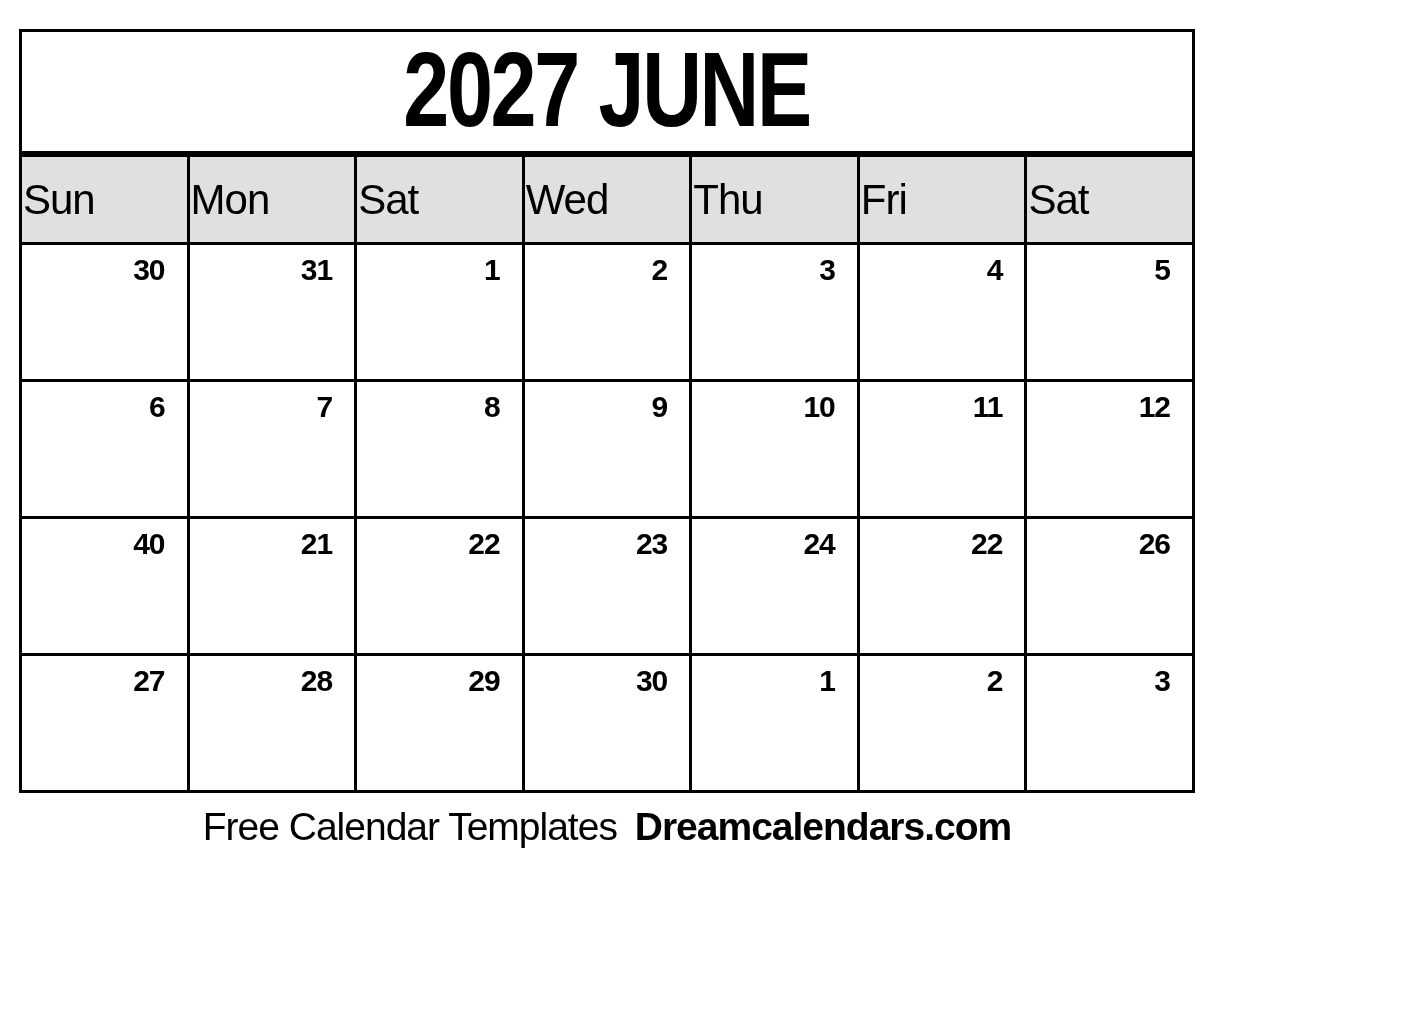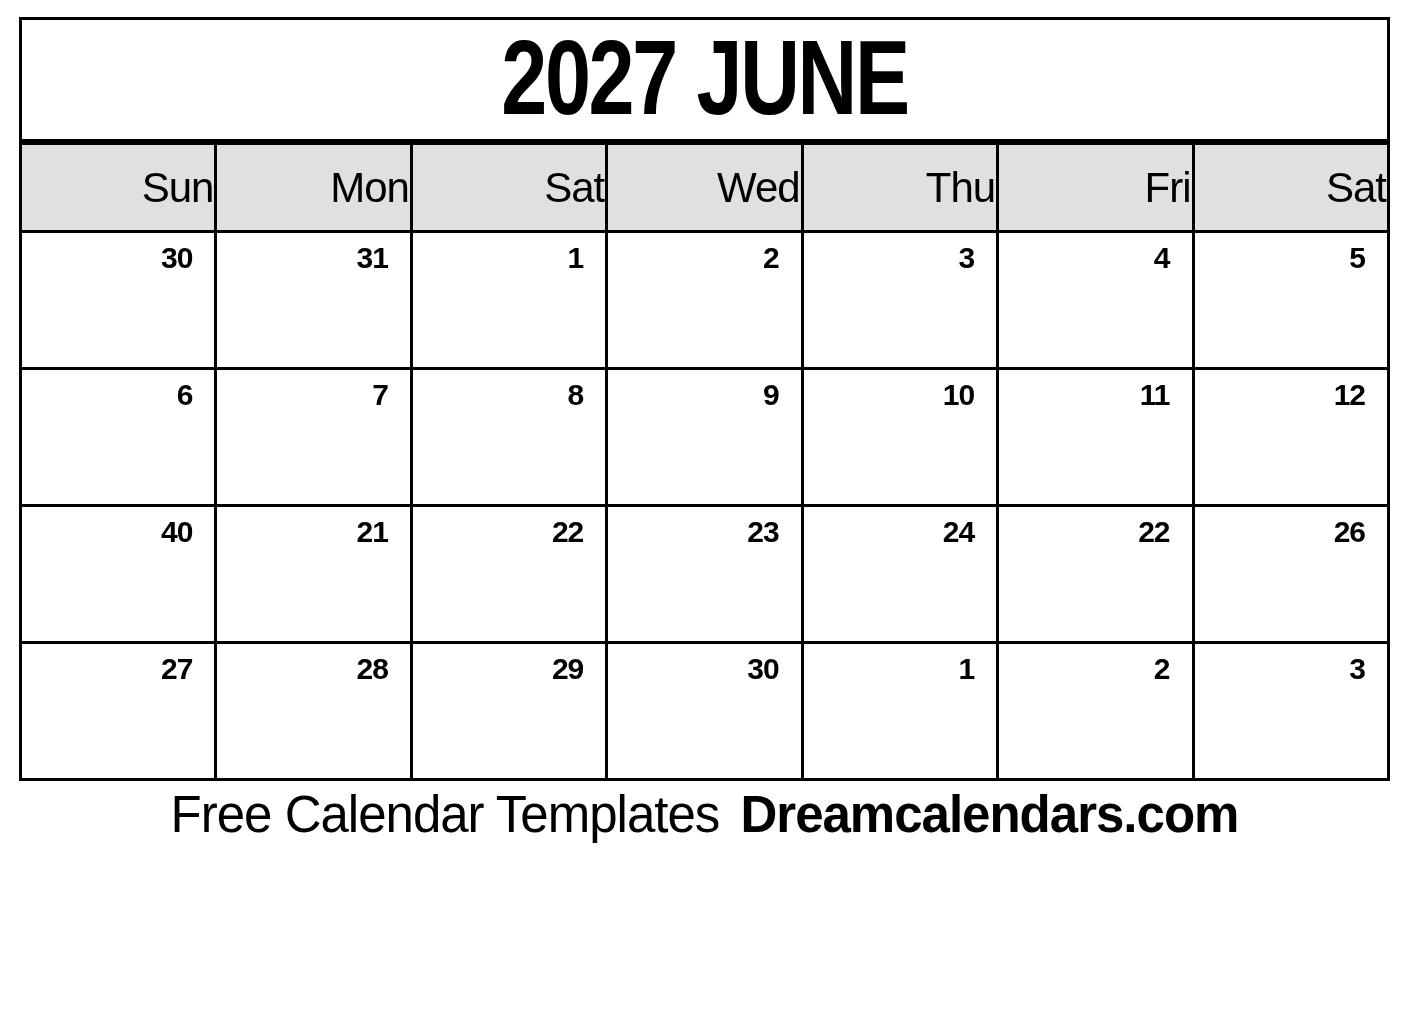--- a/index.html
+++ b/index.html
@@ -12,22 +12,22 @@
   .page {
     position: relative;
     width: 1406px;
     height: 1020px;
     background: var(--page-bg, #ffffff);
     overflow: hidden;
   }
   .inner {
     position: absolute;
     left: 19px;
-    top: 17px;
-    width: 1371px;
+    top: 29px;
+    width: 1176px;
   }
   .title-box {
     box-sizing: border-box;
     border: 3px solid var(--border, #000000);
     height: 125px;
     display: flex;
     align-items: center;
     justify-content: center;
     background: var(--page-bg, #ffffff);
   }
@@ -47,42 +47,42 @@
     table-layout: fixed;
   }
   table.cal th {
     box-sizing: border-box;
     height: 88px;
     background: var(--header-bg, #e0e0e0);
     border: 3px solid var(--border, #000000);
     font-size: 42px;
     font-weight: 400;
     letter-spacing: -1px;
-    text-align: right;
+    text-align: left;
     vertical-align: middle;
   }
   table.cal td {
     box-sizing: border-box;
     height: 137px;
     background: var(--page-bg, #ffffff);
     border: 3px solid var(--border, #000000);
     vertical-align: top;
     text-align: right;
     padding: 8px 22px 0 0;
     margin-left: 6px;
   }
   .daynum {
     font-size: 30px;
     font-weight: 700;
     letter-spacing: -1px;
   }
   .footer {
-    margin-top: 4px;
+    margin-top: 12px;
     text-align: center;
-    font-size: 51px;
+    font-size: 39px;
     letter-spacing: -1px;
     white-space: nowrap;
   }
   .footer .brand {
     font-weight: 700;
     margin-left: 8px;
   }
 </style>
 </head>
 <body>

